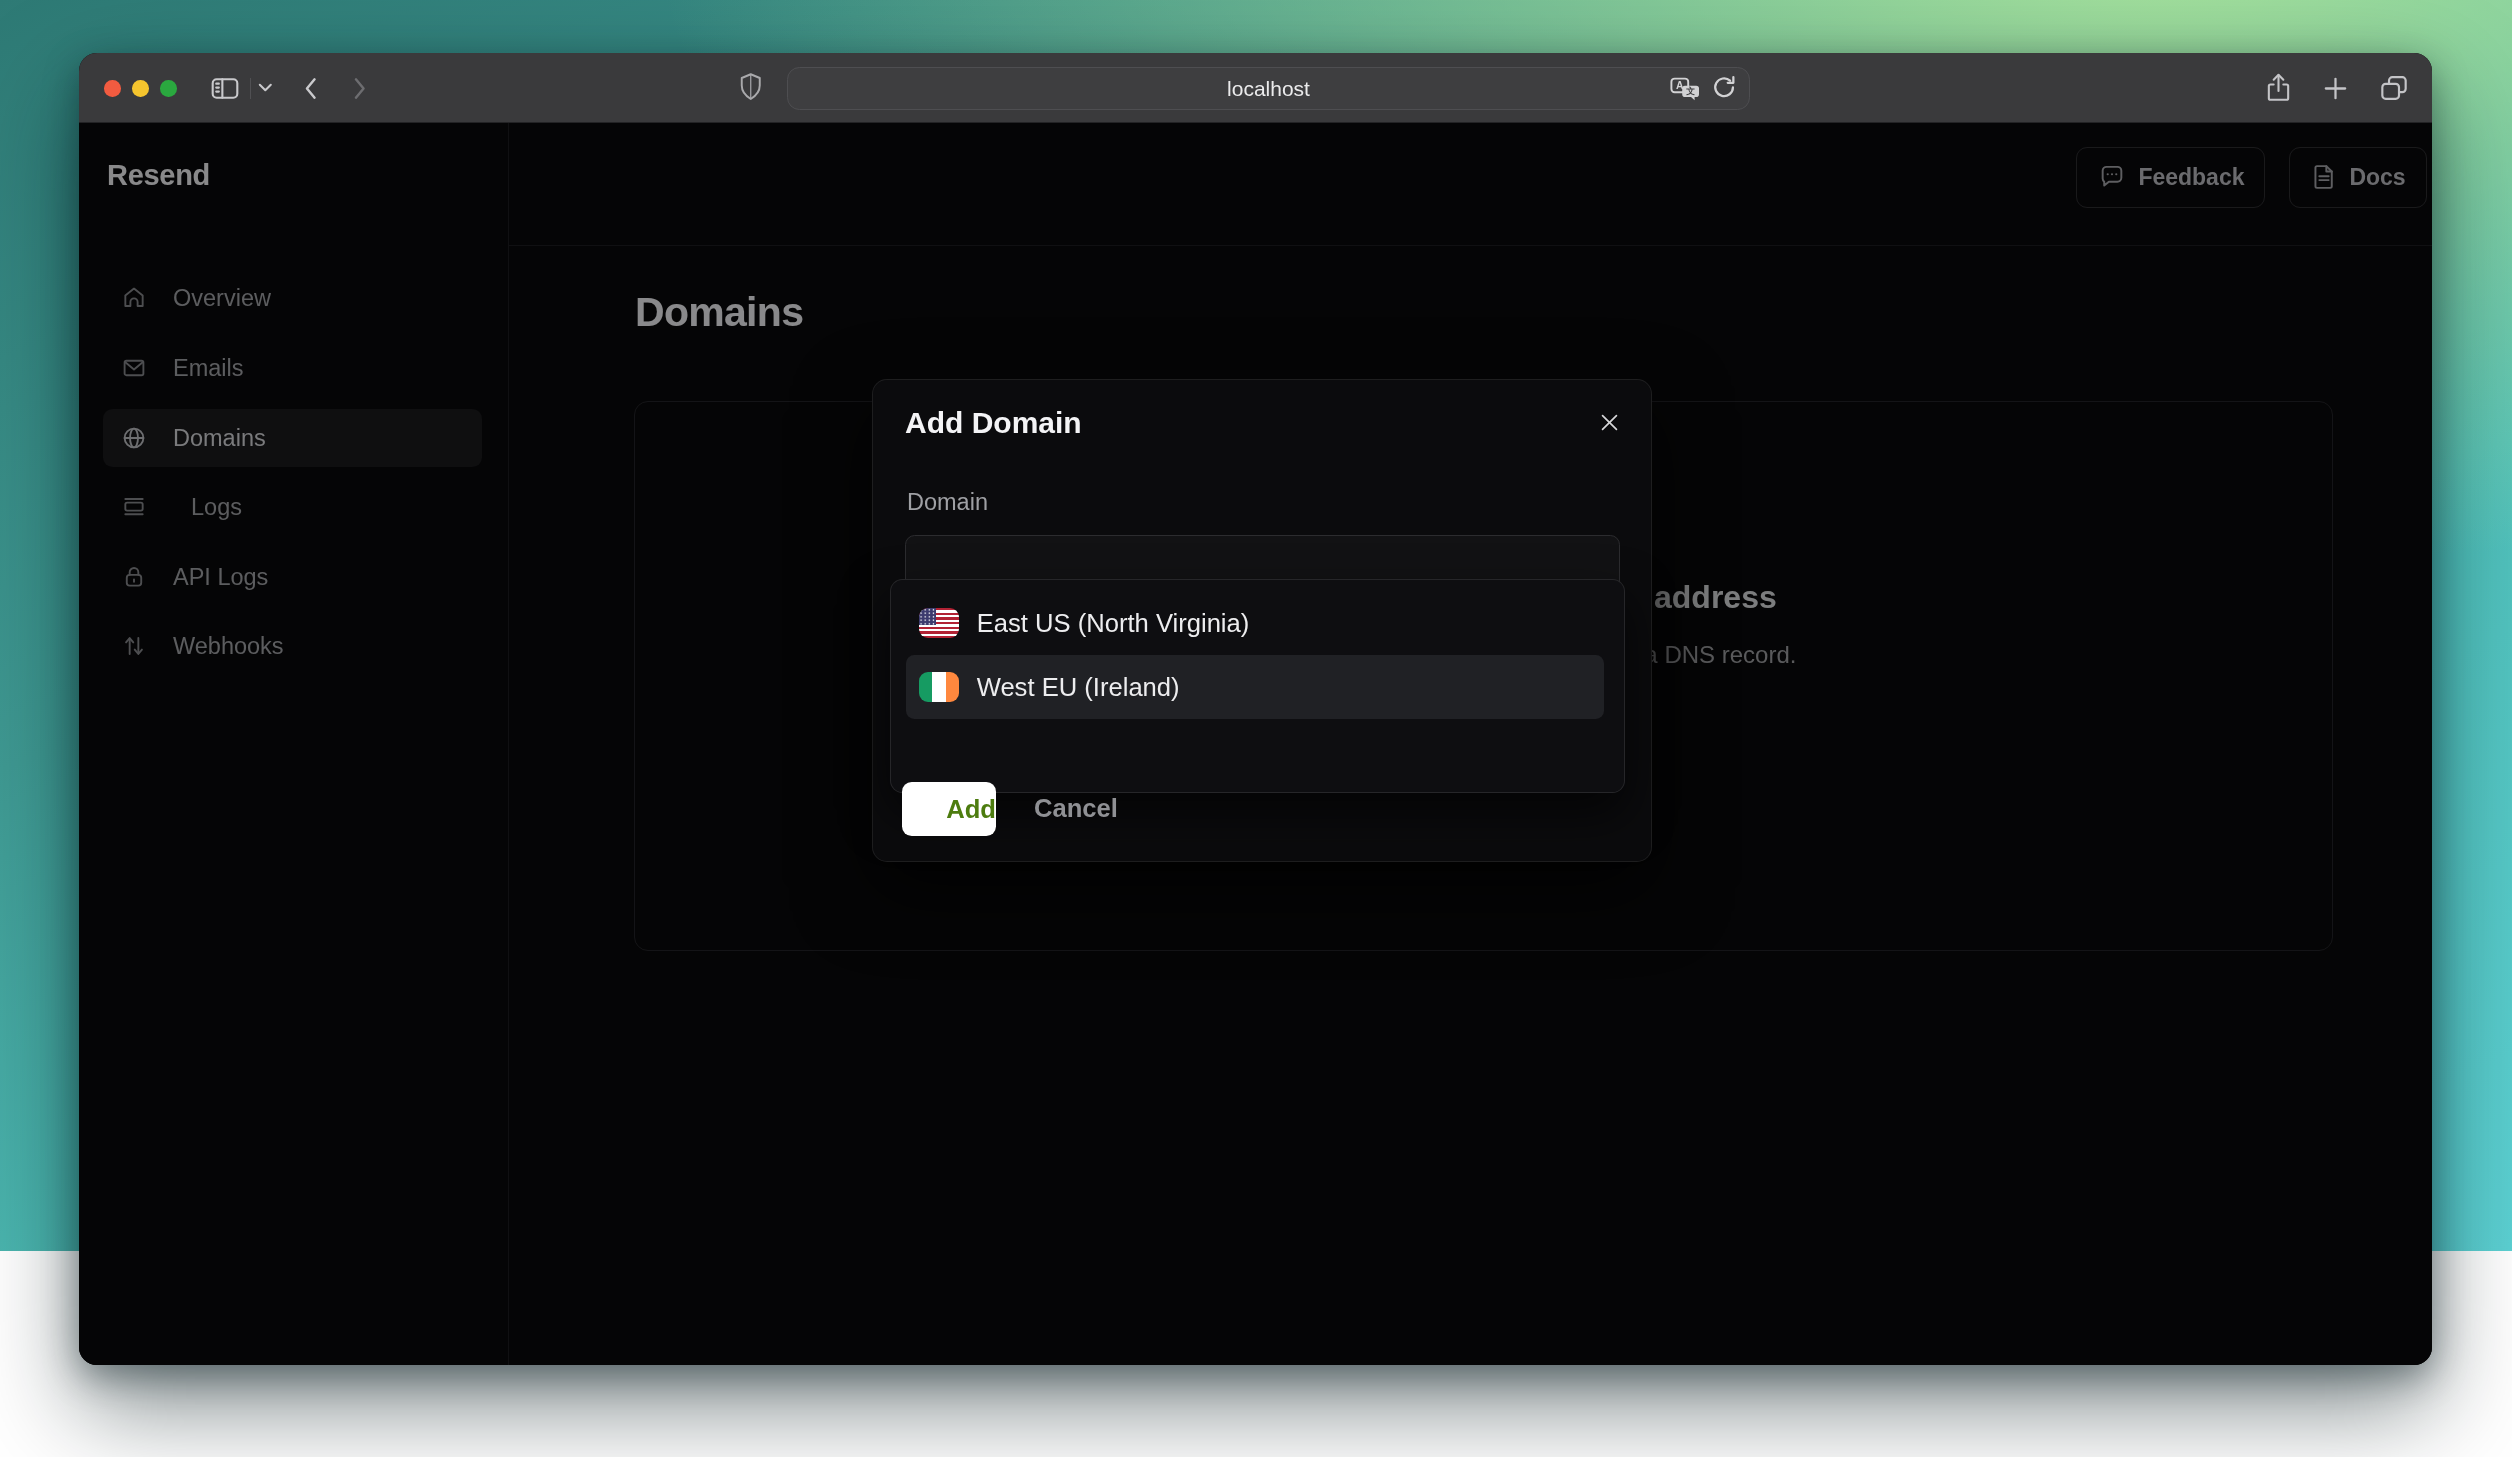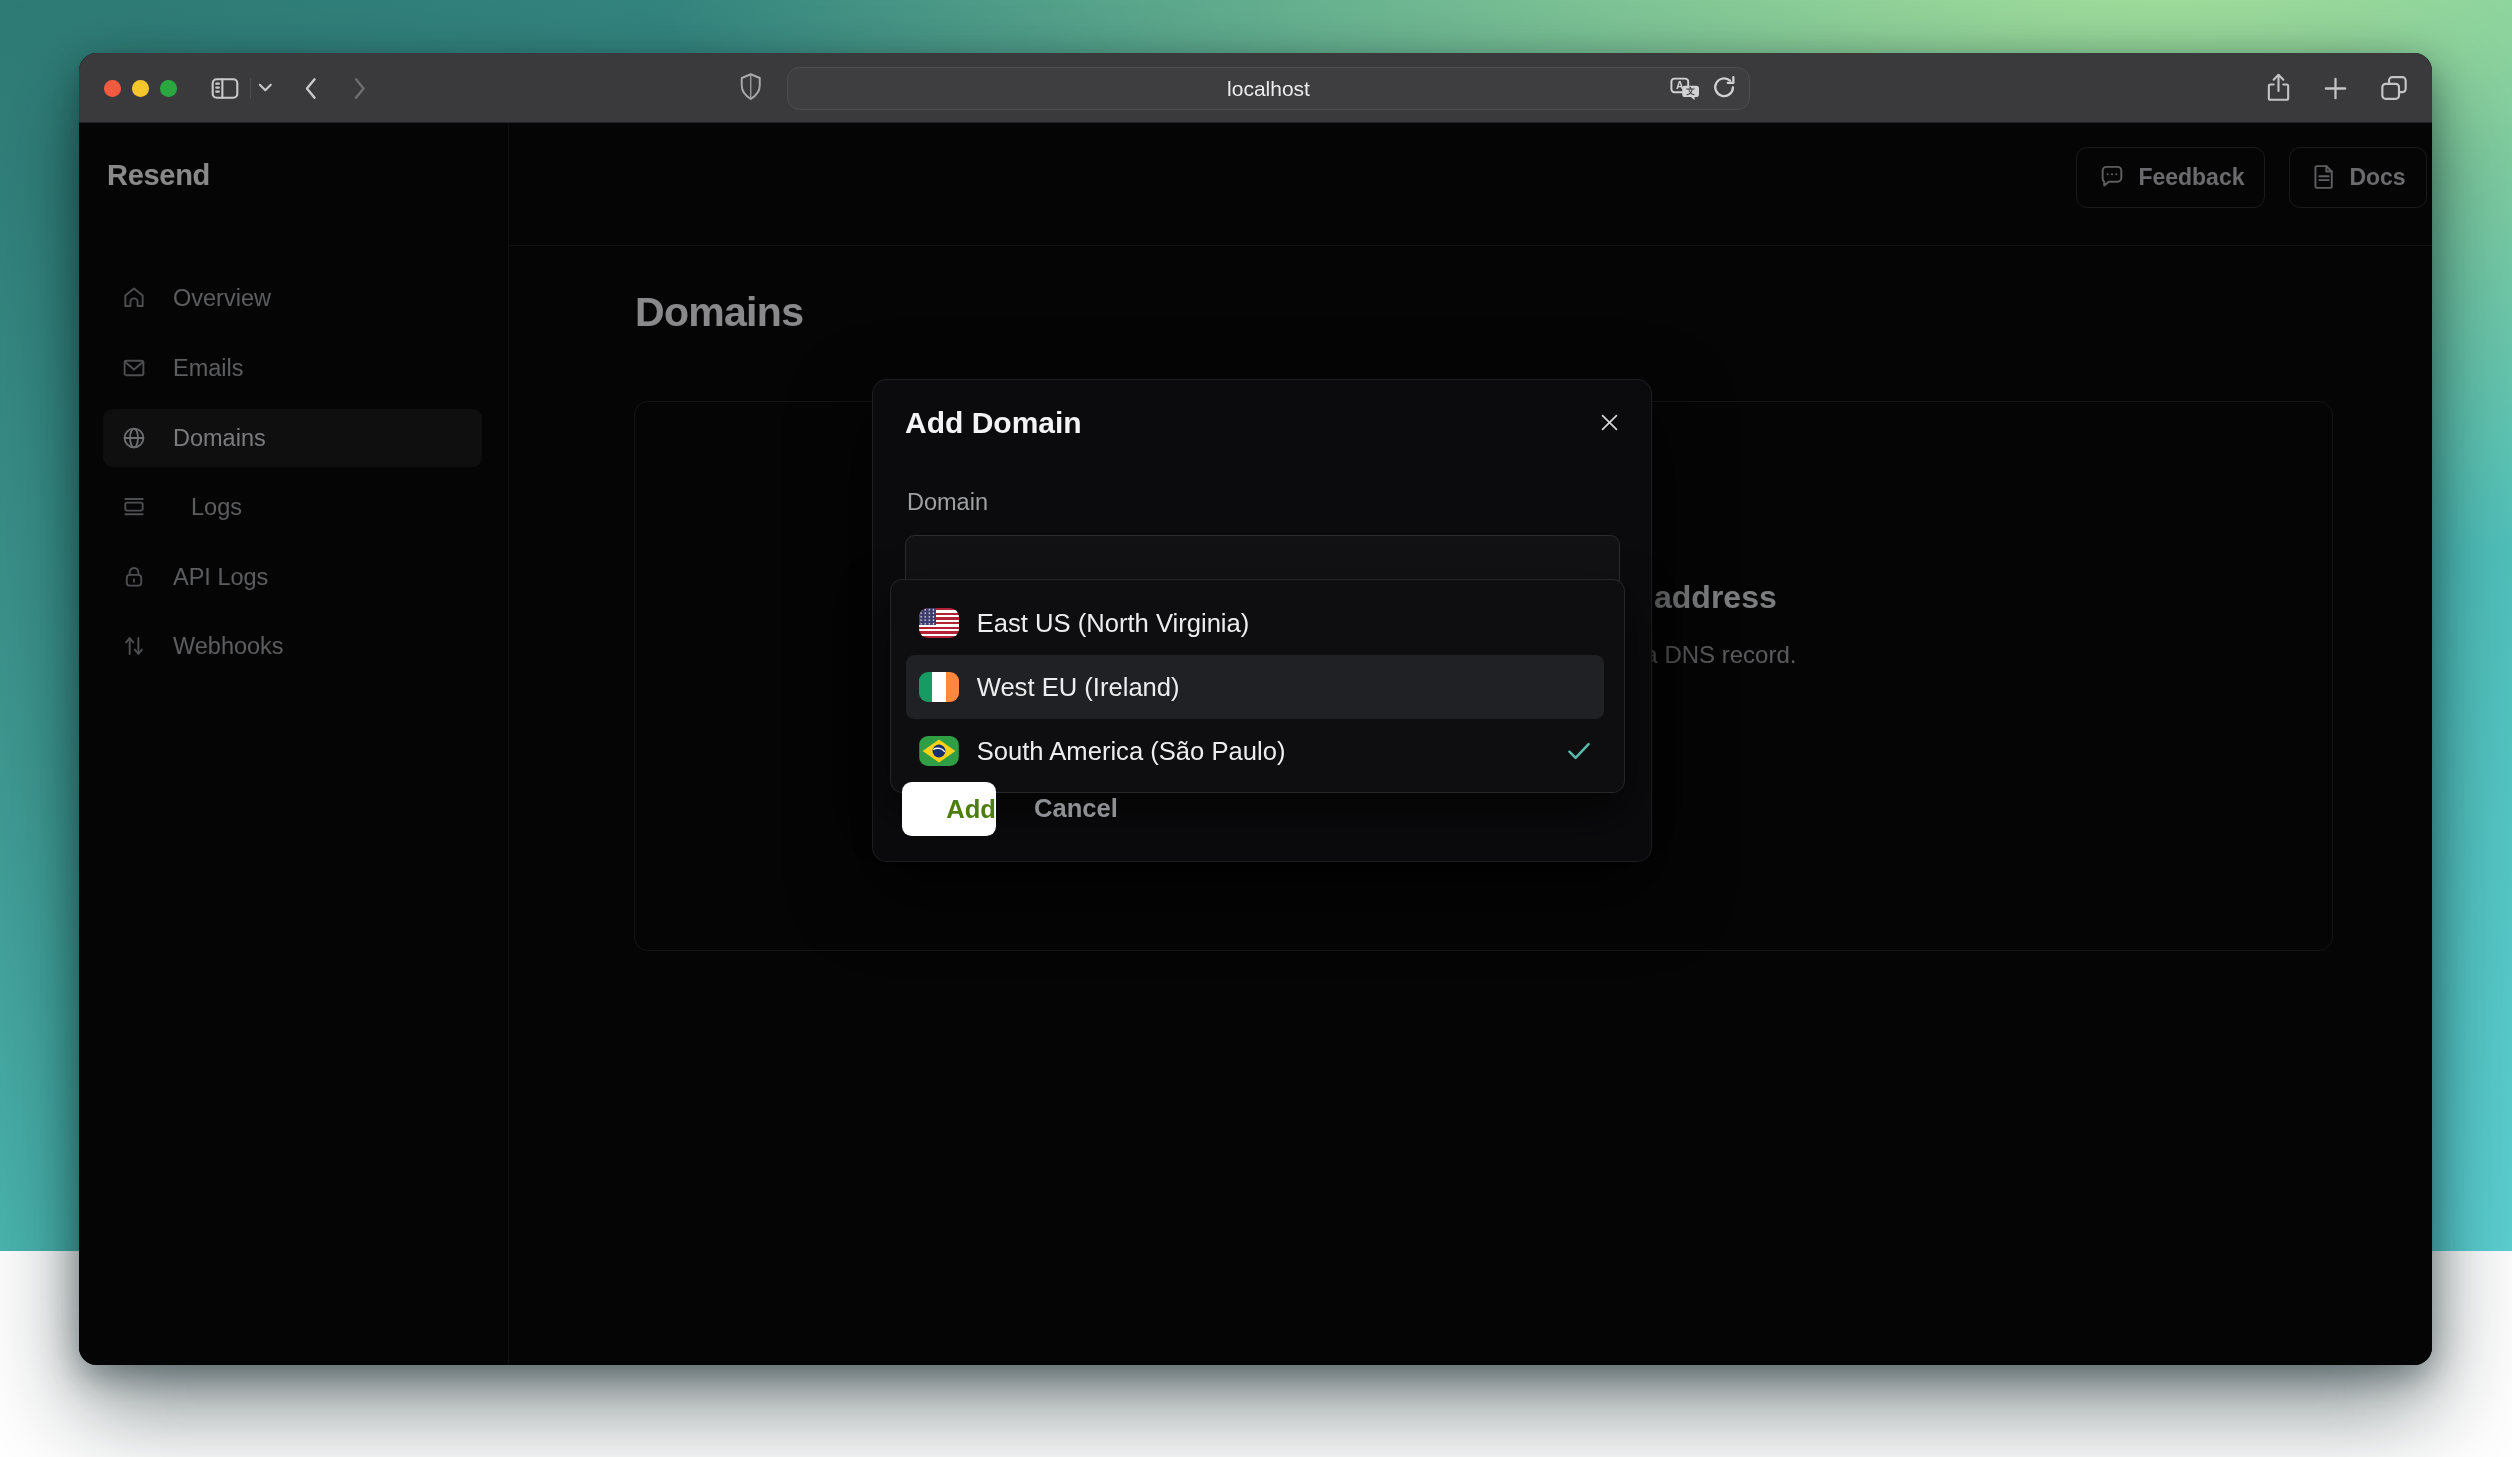--- a/index.html
+++ b/index.html
@@ -308,36 +308,20 @@
 
         <div class="dropdown">
           <div class="dd-row">
             <span class="flag flag-us"></span>
             <span class="dd-label">East US (North Virginia)</span>
           </div>
           <div class="dd-row hovered">
             <span class="flag flag-ie"></span>
             <span class="dd-label">West EU (Ireland)</span>
           </div>
-          <div class="dd-row">
-            <span class="flag">
-              <svg width="40" height="30" viewBox="0 0 58 44">
-                <rect width="58" height="44" fill="#2f9e44"></rect>
-                <polygon points="29,5 53,22 29,39 5,22" fill="#fcd116"></polygon>
-                <circle cx="29" cy="22" r="9.5" fill="#19306e"></circle>
-                <path d="M20.5 19.8 a13 13 0 0 1 17 3.4" stroke="#ffffff" stroke-width="2" fill="none"></path>
-              </svg>
-            </span>
-            <span class="dd-label">South America (São Paulo)</span>
-            <span class="dd-check">
-              <svg width="26" height="22" viewBox="0 0 38 32" fill="none" stroke="currentColor" stroke-width="3.6" stroke-linecap="round" stroke-linejoin="round">
-                <polyline points="5,17 14,26 33,6"></polyline>
-              </svg>
-            </span>
-          </div>
         </div>
 
         <div class="add-btn">
           <span>Add</span>
         </div>
         <div class="cancel-btn">
           <span>Cancel</span>
         </div>
       </div>
 

